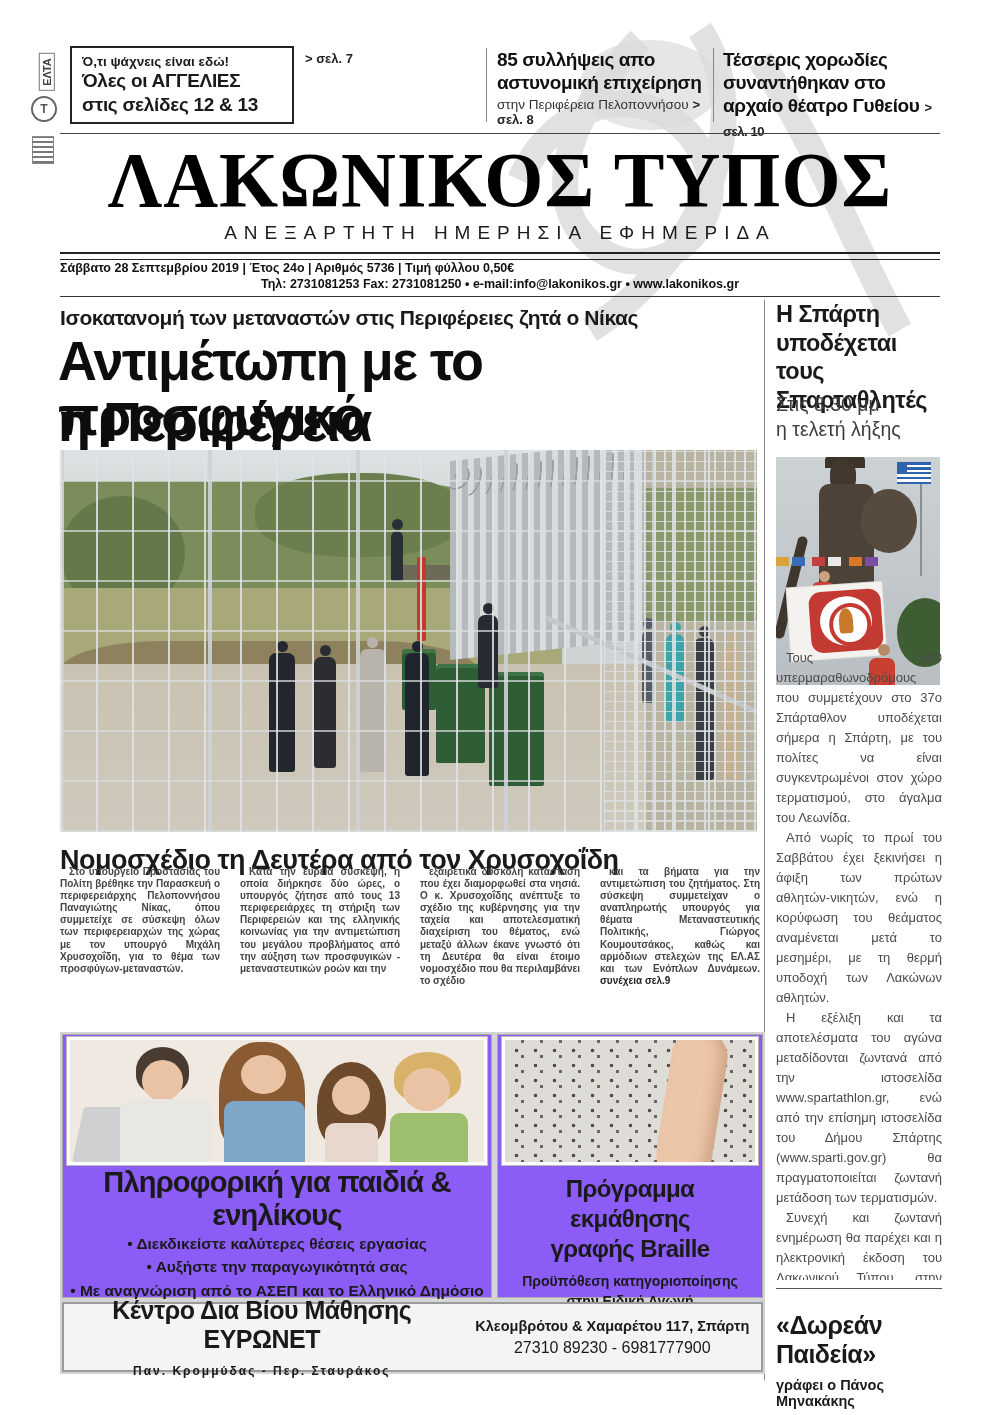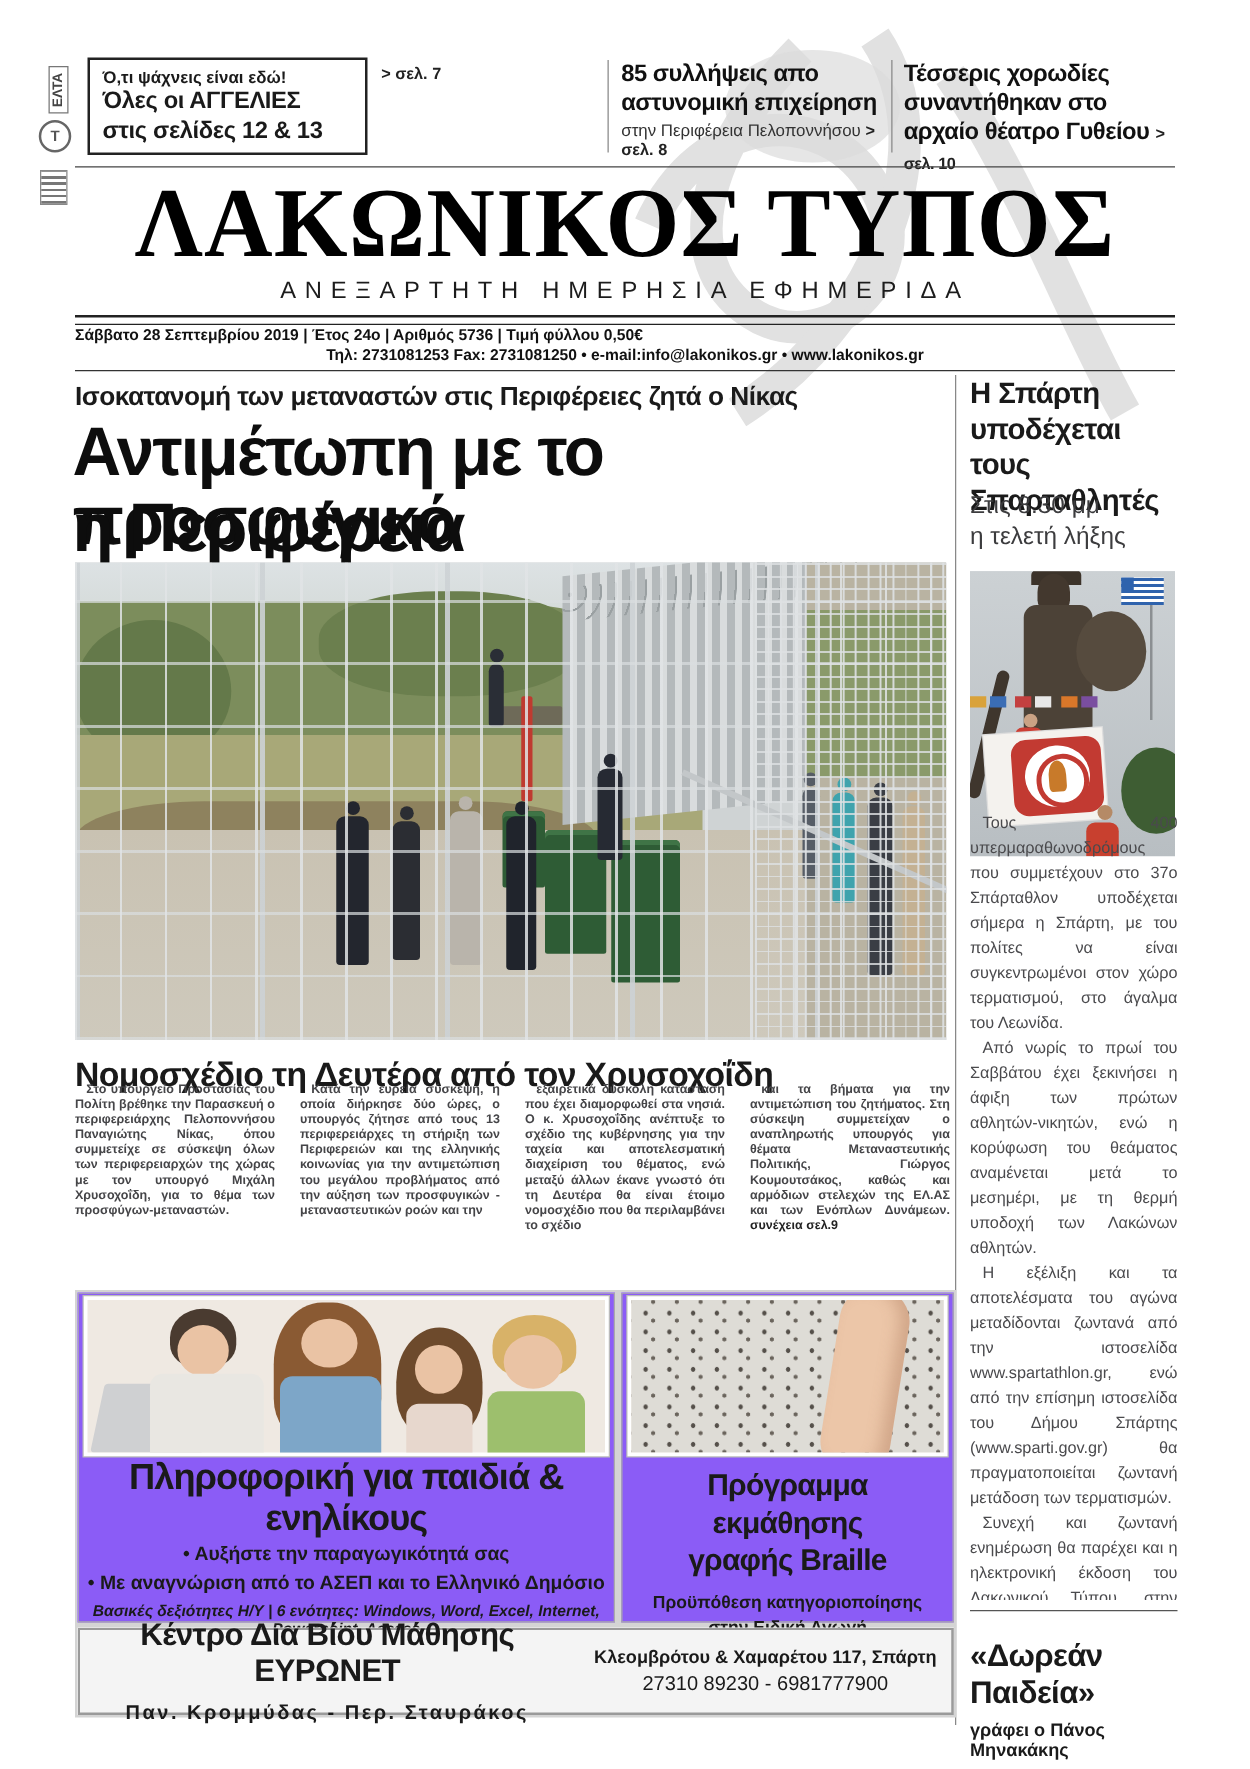--- a/index.html
+++ b/index.html
@@ -130,21 +130,21 @@
   .ad-sub{font-size:16.5px;font-weight:bold;text-align:center;margin-top:2px;}
   .ad-bullets{font-size:15.5px;font-weight:600;text-align:center;line-height:1.5;}
   .ad-bullets div::before{content:"• ";}
   .ad-foot{font-size:12.5px;font-weight:bold;font-style:italic;text-align:center;margin-top:3px;}
   .adr-title{font-size:24px;font-weight:bold;letter-spacing:-0.6px;text-align:center;line-height:1.25;}
   .adr-sub{font-size:14px;font-weight:bold;text-align:center;line-height:1.4;margin-top:8px;}
   .footer-bar{position:absolute;left:2px;top:270px;width:701px;height:70px;background:#f4f4f4;
     box-shadow:inset 0 0 0 2px #9a9a9a;display:flex;align-items:center;}
   .fb-left{width:57%;text-align:center;}
   .fb-name{font-size:25px;font-weight:bold;letter-spacing:-0.5px;}
-  .fb-people{font-size:16px;font-weight:bold;letter-spacing:2px;margin-top:10px;}
+  .fb-people{font-size:12px;font-weight:bold;letter-spacing:2px;margin-top:10px;}
   .fb-right{width:43%;text-align:center;}
   .fb-addr{font-size:14.5px;font-weight:bold;}
   .fb-phones{font-size:16px;font-weight:normal;margin-top:5px;}
   
   .fam-lap{position:absolute;left:2%;top:55%;width:22%;height:45%;background:#cfd0d2;
     transform:skewX(-12deg);border-radius:3px;}
   .pers{position:absolute;}
   .pers .hair{position:absolute;border-radius:50% 50% 40% 40%;}
   .pers .face{position:absolute;border-radius:50%;background:#eac3a4;}
   .pers .torso{position:absolute;border-radius:10px 10px 0 0;}
@@ -367,20 +367,21 @@
 
       <div class="pers" style="left:76%;top:10%;width:22%;height:92%;">
         <div class="hair" style="left:10%;top:0;width:74%;height:44%;background:#d8b268;"></div>
         <div class="face" style="left:20%;top:14%;width:52%;height:38%;"></div>
         <div class="torso" style="left:6%;top:54%;width:86%;height:48%;background:#9dbf6d;"></div>
       </div>
     </div>
     <div style="position:absolute;left:6px;right:6px;top:132px;">
       <div class="ad-title">Πληροφορική για παιδιά &amp; ενηλίκους</div>
       <div class="ad-bullets">
+        <div>Διεκδικείστε καλύτερες θέσεις εργασίας</div>
         <div>Αυξήστε την παραγωγικότητά σας</div>
         <div>Με αναγνώριση από το ΑΣΕΠ και το Ελληνικό Δημόσιο</div>
       </div>
       <div class="ad-foot">Βασικές δεξιότητες Η/Υ | 6 ενότητες: Windows, Word, Excel, Internet, Powerpoint, Access</div>
     </div>
   </div>
 
   <div class="ad-box ad-right">
     <div class="ad-photo">
       <div class="braille-bg"></div>

